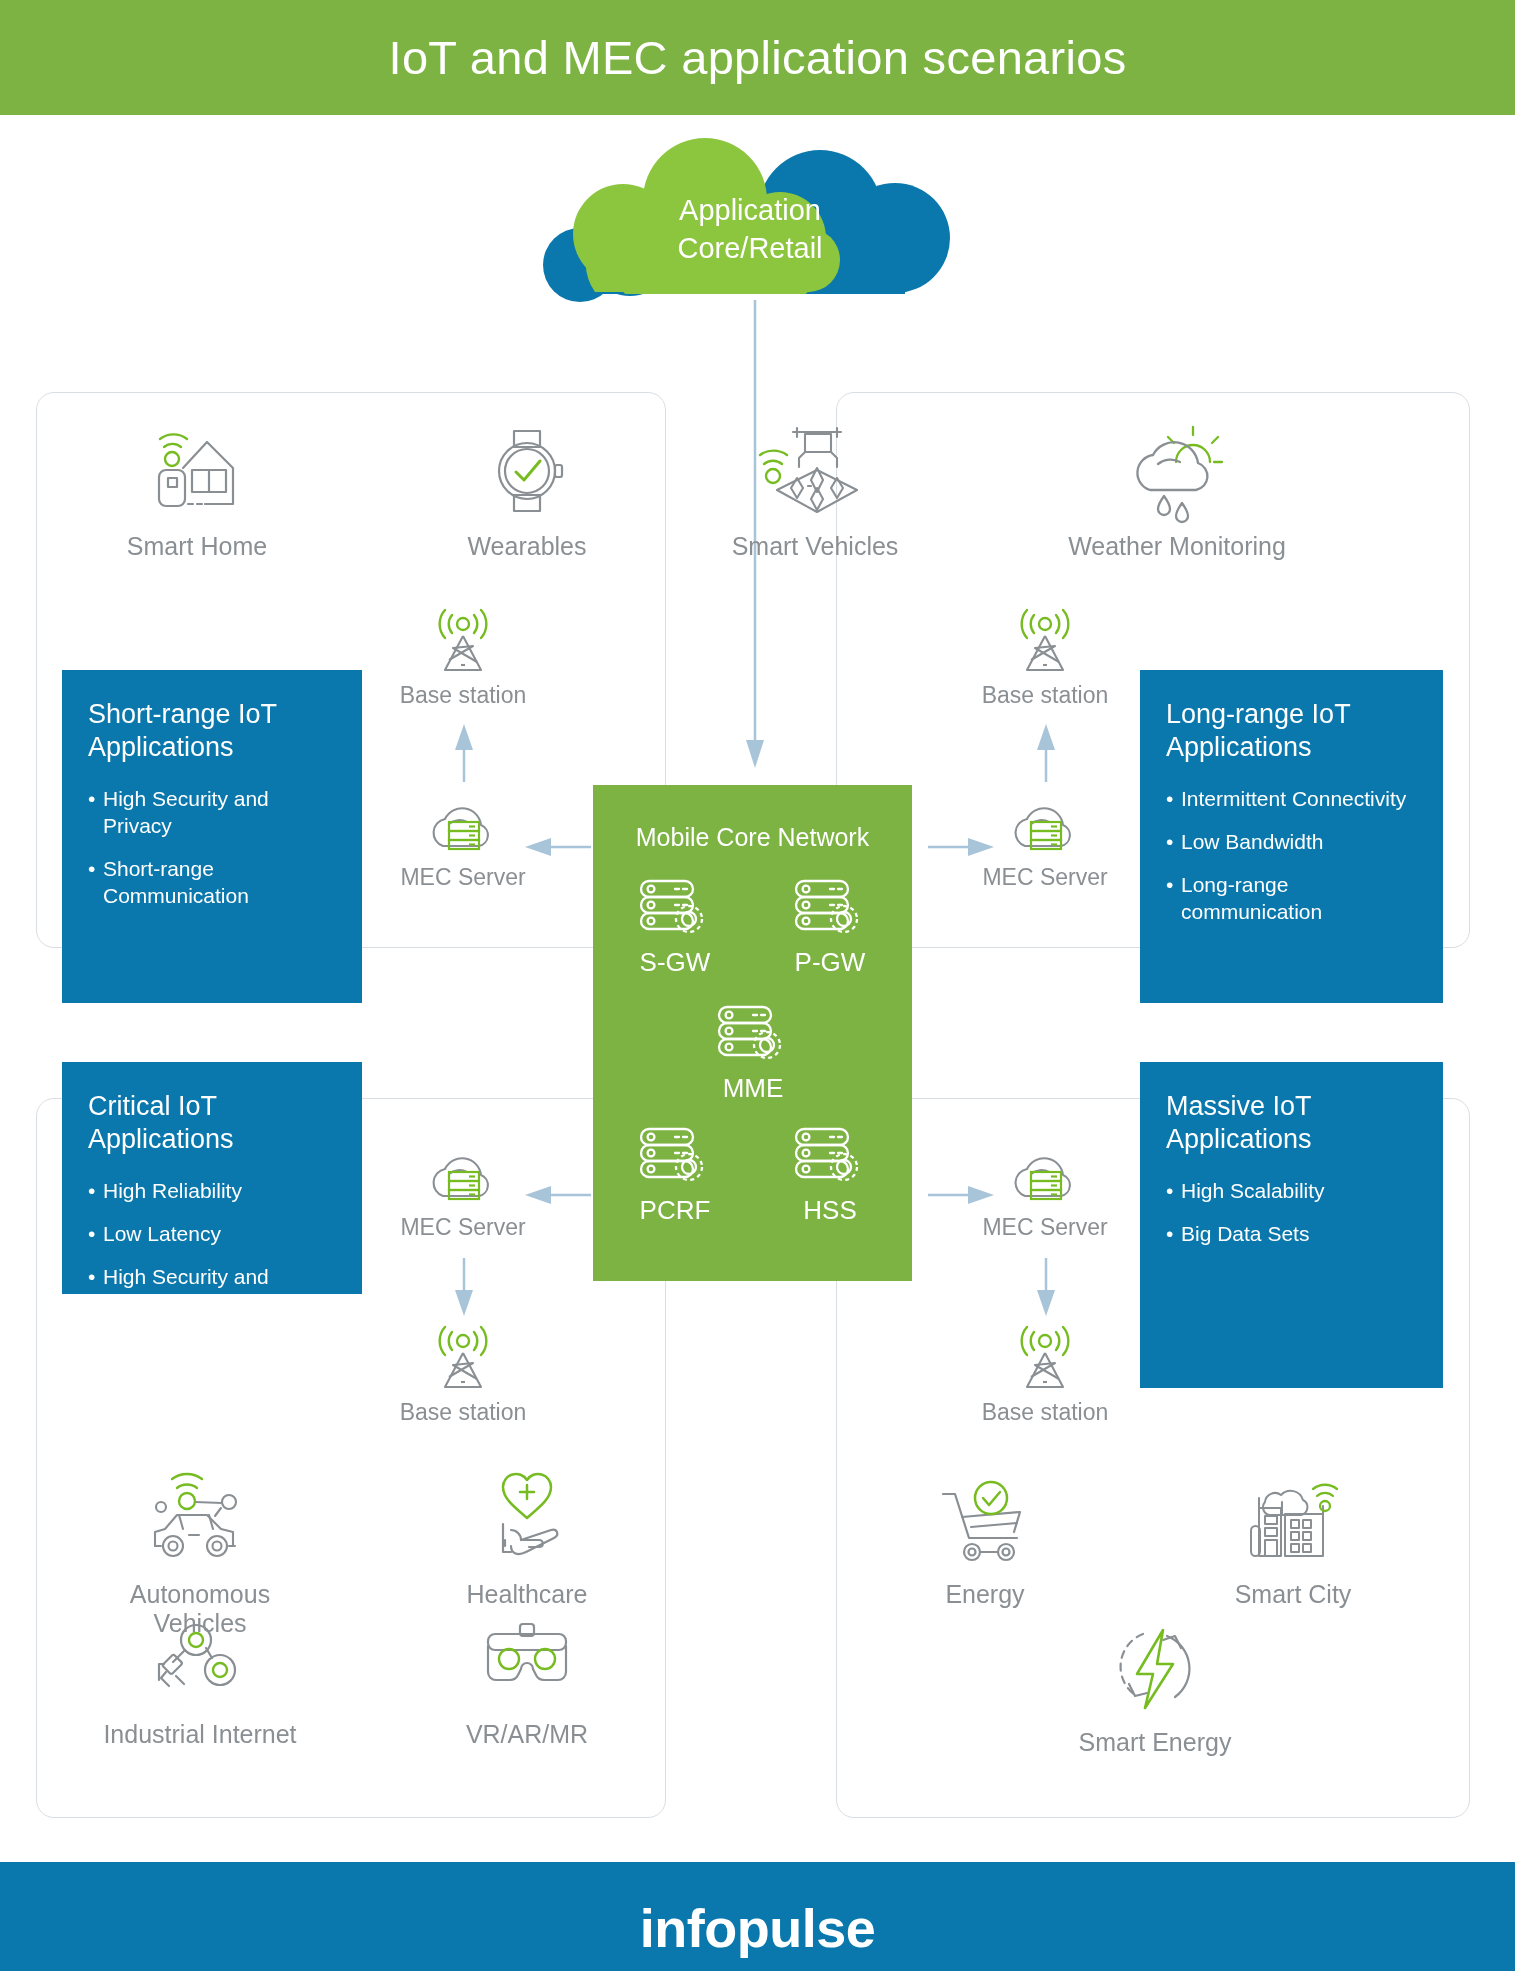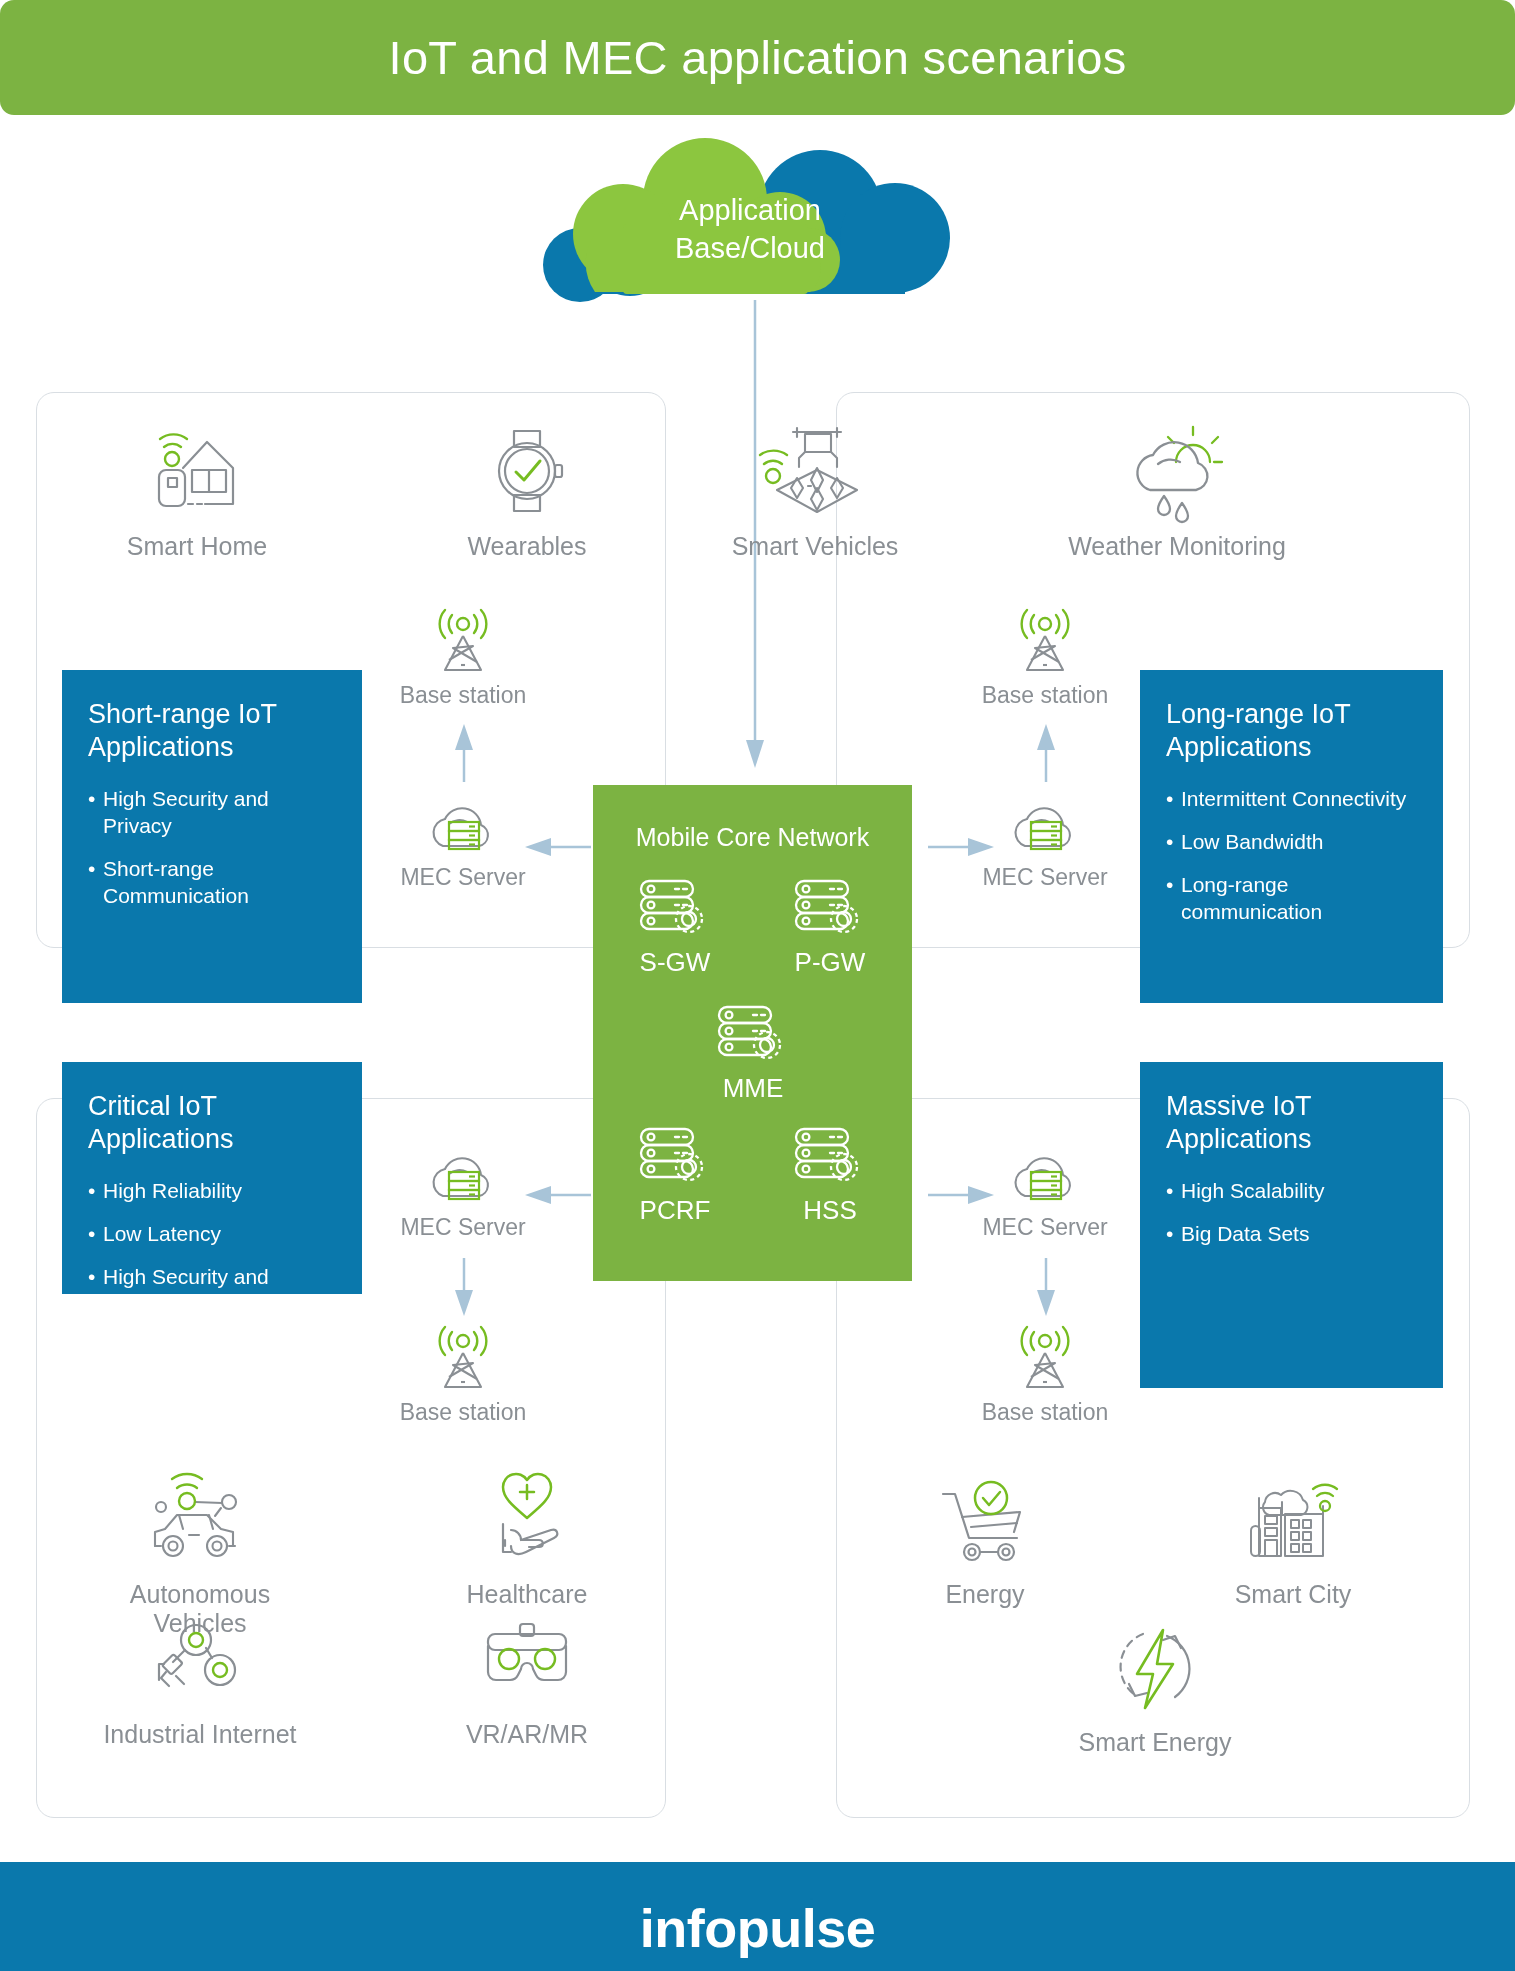--- a/index.html
+++ b/index.html
@@ -8,21 +8,21 @@
     font-family: "Liberation Sans", sans-serif;
     background: #ffffff;
     position: relative;
     overflow: hidden;
   }
 
   
   #header-bar {
     position: absolute; left: 0; top: 0; width: 1515px; height: 115px;
     background: #7cb342;
-    display: flex; align-items: center; justify-content: center; border-radius: 14px;
+    display: flex; align-items: center; justify-content: center;
   }
   #header-title {
     color: #ffffff; font-size: 47px; font-weight: 400; letter-spacing: 0.3px;
   }
 
   
   #footer-bar {
     position: absolute; left: 0; top: 1862px; width: 1515px; height: 131px;
     background: #0a78ac;
     display: flex; align-items: center; justify-content: center;
@@ -144,21 +144,21 @@
       <circle cx="290" cy="98" r="46"></circle>
       <circle cx="318" cy="120" r="32"></circle>
       <rect x="133" y="84" width="185" height="70" rx="4"></rect>
       <rect x="105" y="94" width="215" height="58"></rect>
       <path d="M105 94 a50 50 0 0 0 0 58 z"></path>
       <path d="M320 104 a32 32 0 0 1 0 48 z"></path>
     </g>
   </svg>
   <div id="cloud-label">
     <span>Application</span>
-    <span>Base/Cloud</span>
+    <span>Core/Retail</span>
   </div>
 </div>
 
 <div class="conn" style="left:745px; top:300px;">
   <svg width="20" height="470">
     <line x1="10" y1="0" x2="10" y2="440" stroke="#a8c4d8" stroke-width="2.5"></line>
     <polygon points="10,468 1,440 19,440" fill="#a8c4d8"></polygon>
   </svg>
 </div>
 

